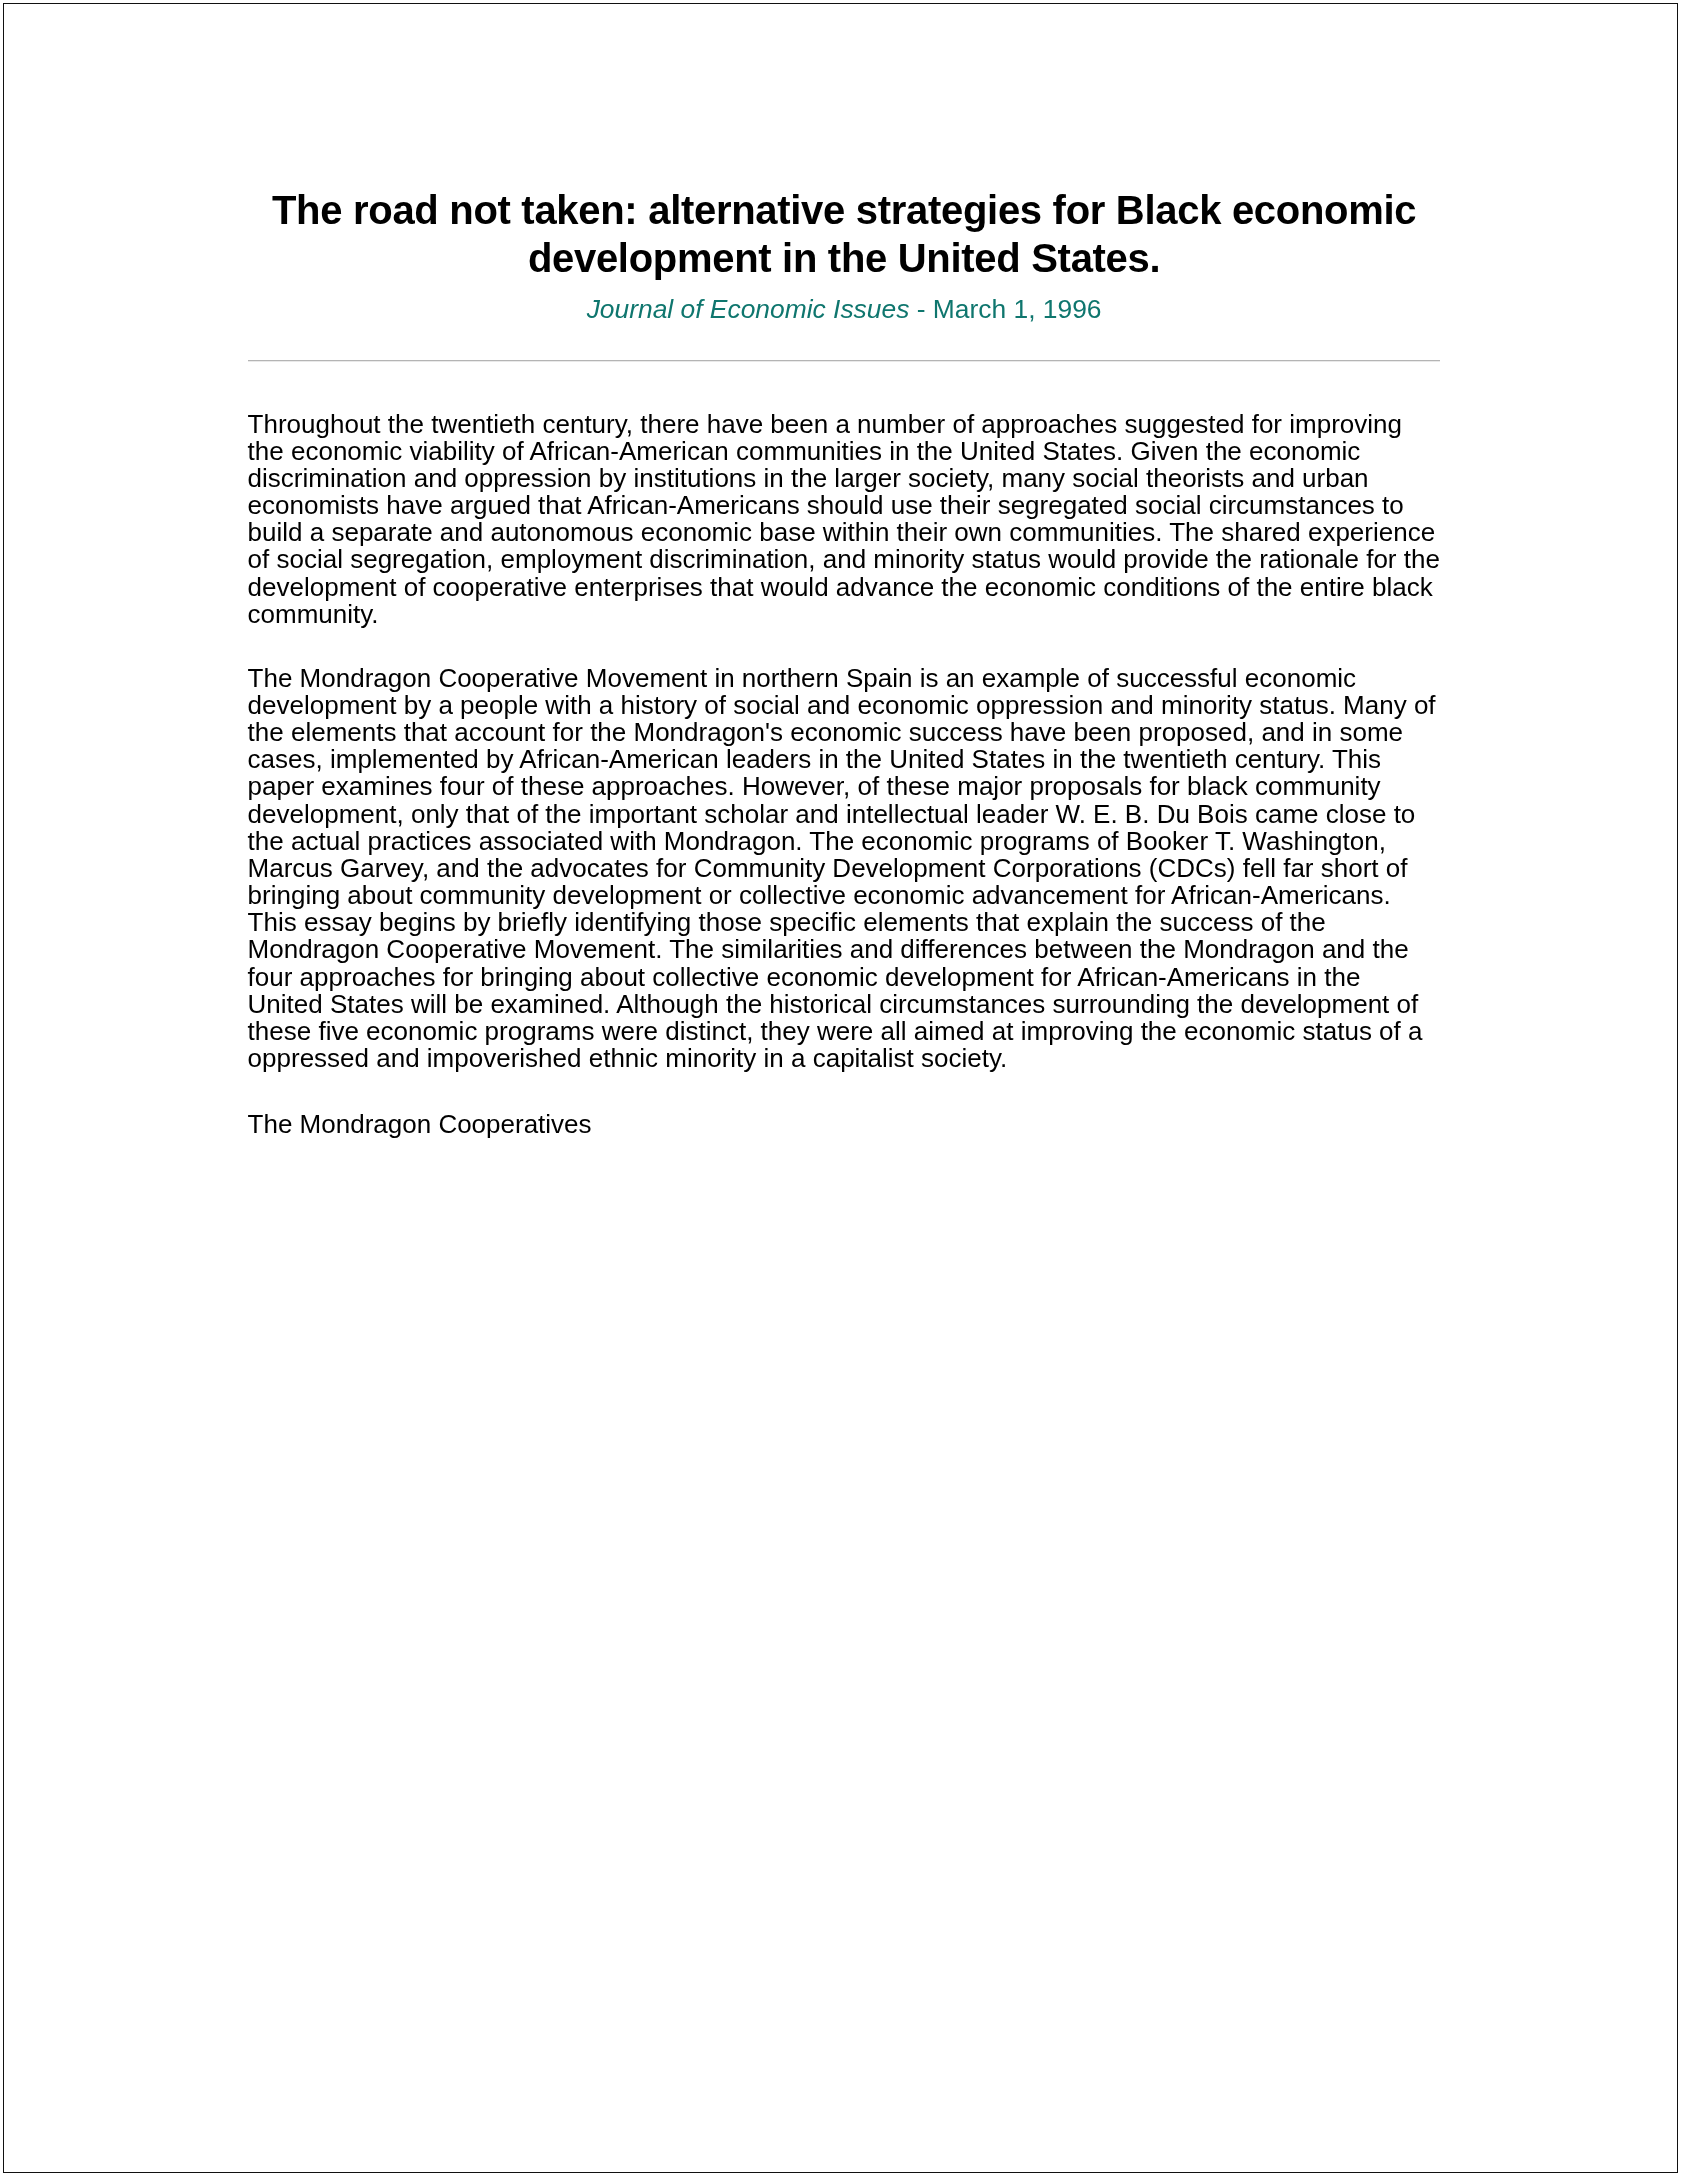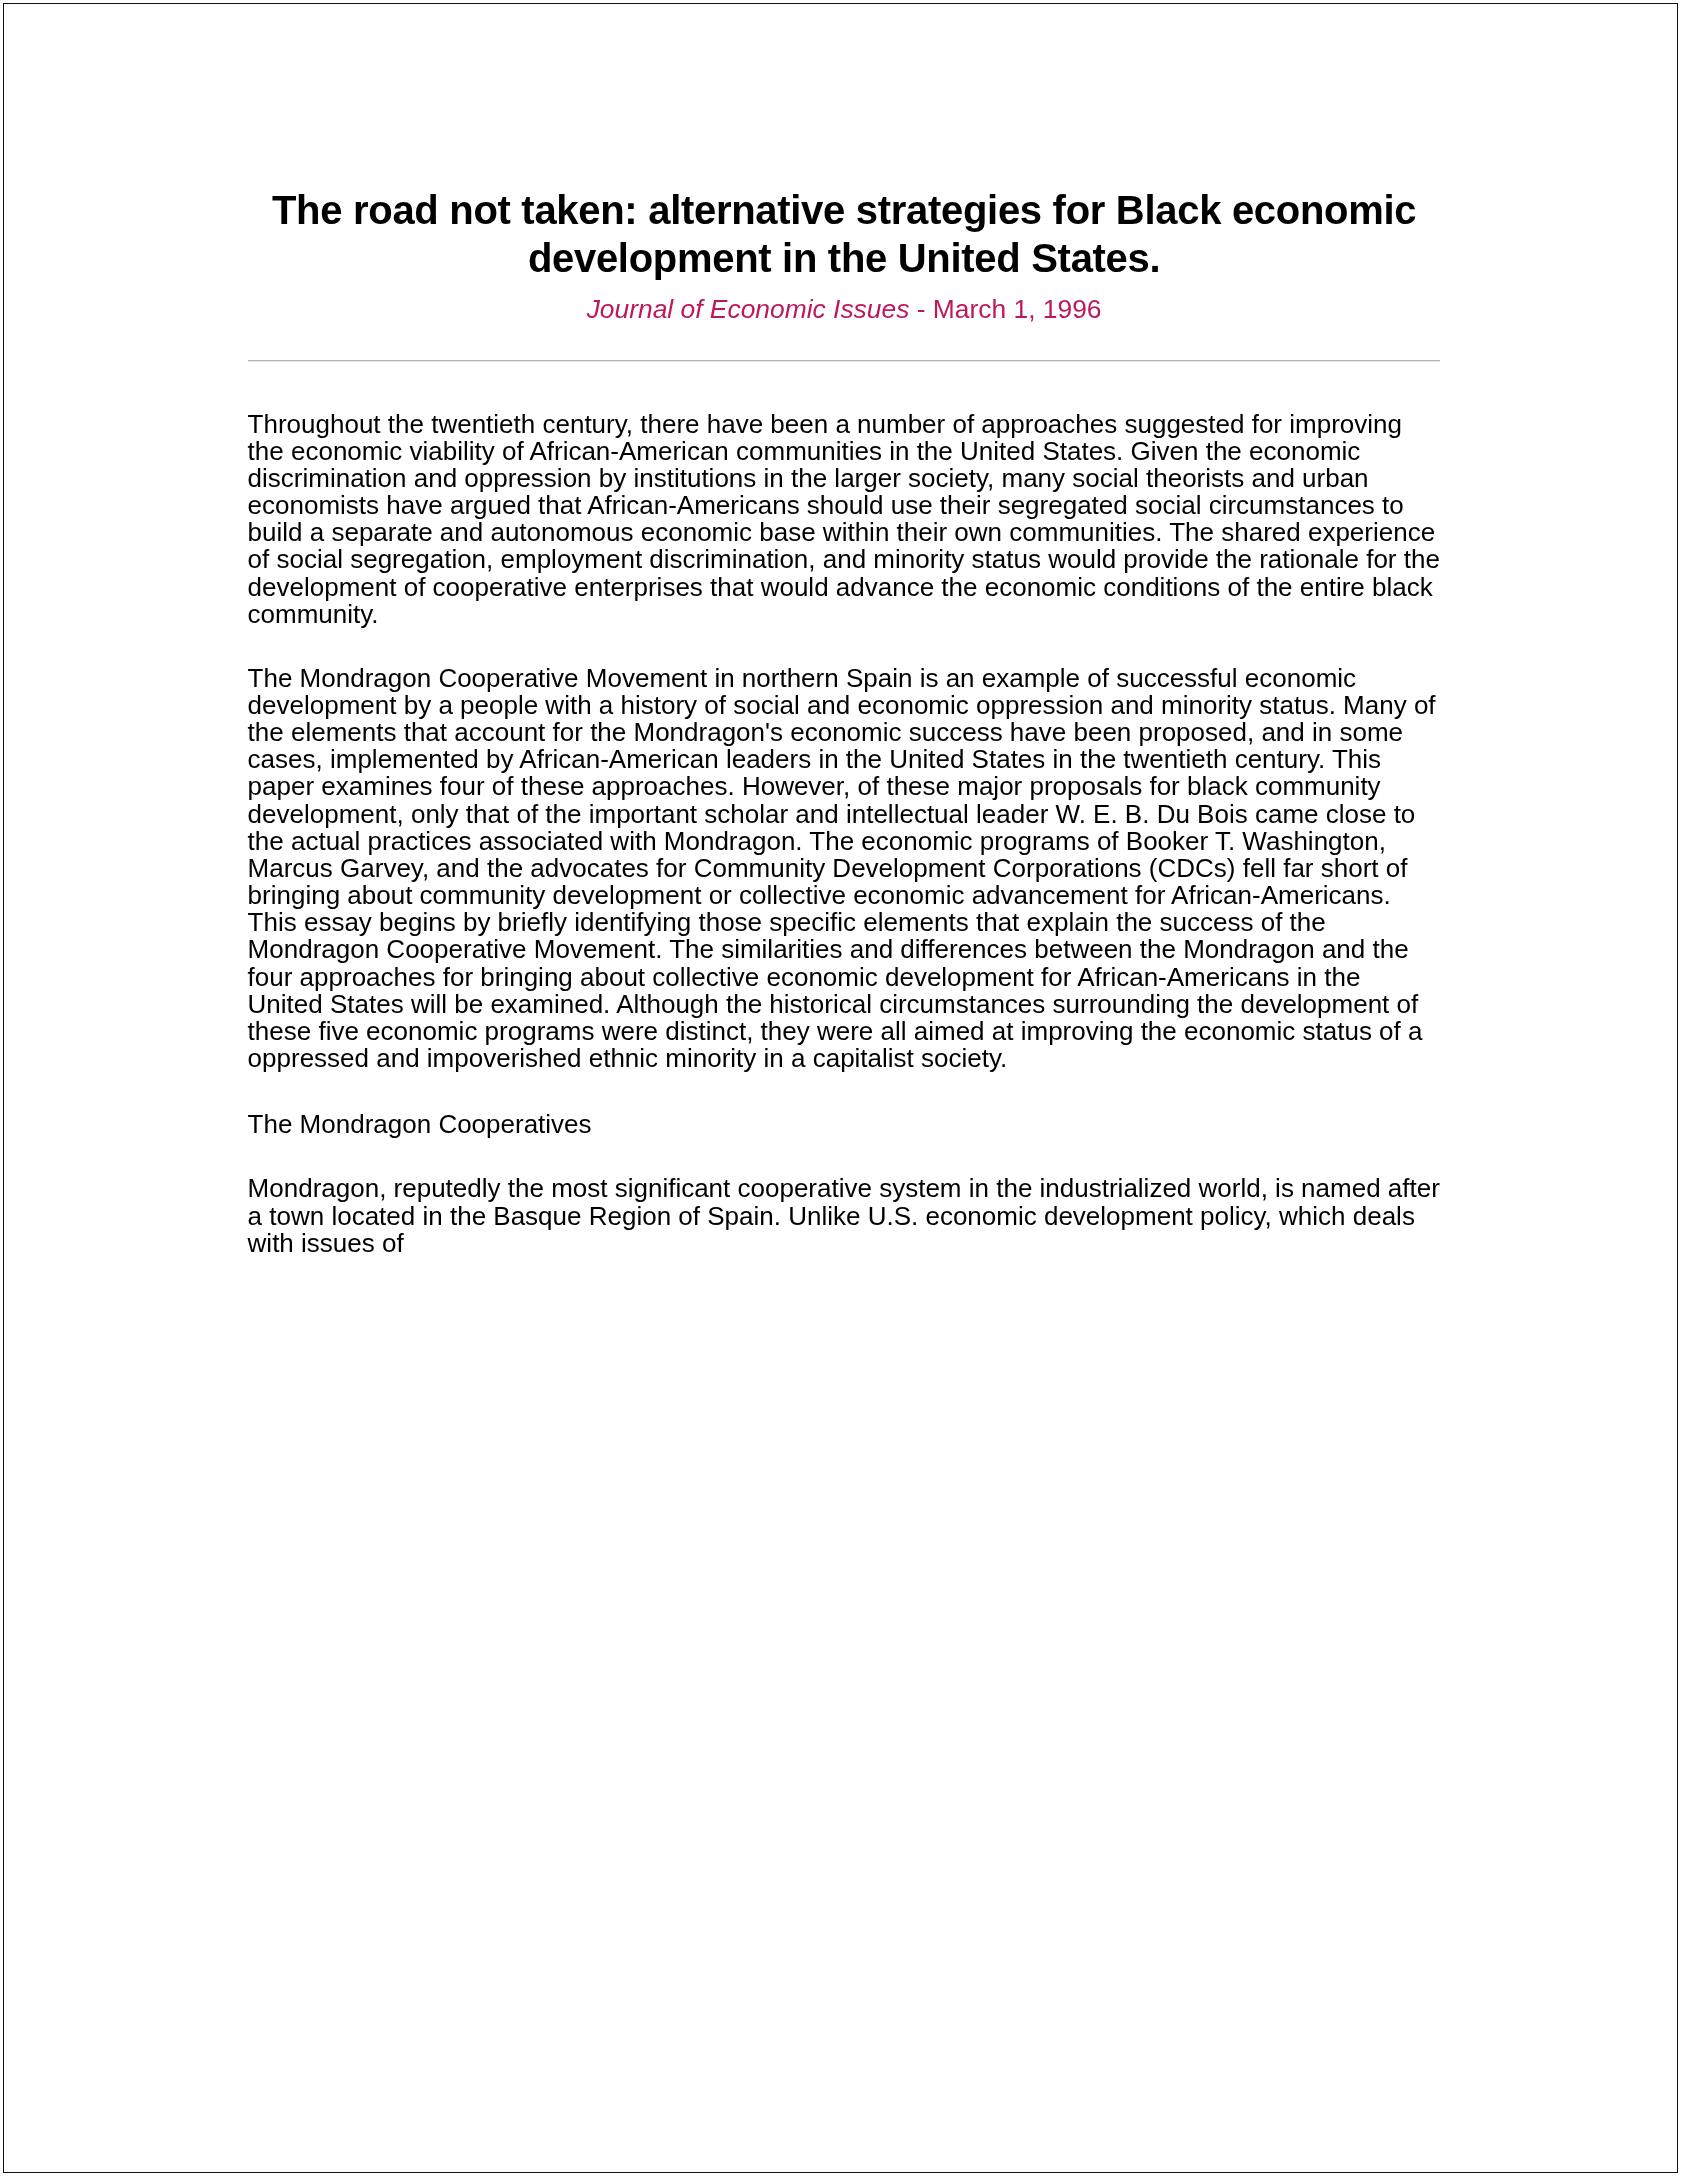--- a/index.html
+++ b/index.html
@@ -50,21 +50,21 @@
     margin: 0;
     color: #000000;
     max-width: 1193px;
   }
 
   .doc-meta-line {
     font-size: 26.4px;
     line-height: 1.36;
     margin: 0;
     padding-top: 8.5px;
-    color: #be185d;
+    color: #0f766e;
   }
 
   .journal-name {
     font-style: italic;
   }
 
   .doc-author {
     font-size: 26.4px;
     line-height: 1.36;
     margin: 0;
@@ -146,19 +146,18 @@
     </div>
 
     <div class="doc-body">
 
       <p class="body-para">Throughout the twentieth century, there have been a number of approaches suggested for improving the economic viability of African-American communities in the United States. Given the economic discrimination and oppression by institutions in the larger society, many social theorists and urban economists have argued that African-Americans should use their segregated social circumstances to build a separate and autonomous economic base within their own communities. The shared experience of social segregation, employment discrimination, and minority status would provide the rationale for the development of cooperative enterprises that would advance the economic conditions of the entire black community.</p>
 
       <p class="body-para">The Mondragon Cooperative Movement in northern Spain is an example of successful economic development by a people with a history of social and economic oppression and minority status. Many of the elements that account for the Mondragon's economic success have been proposed, and in some cases, implemented by African-American leaders in the United States in the twentieth century. This paper examines four of these approaches. However, of these major proposals for black community development, only that of the important scholar and intellectual leader W. E. B. Du Bois came close to the actual practices associated with Mondragon. The economic programs of Booker T. Washington, Marcus Garvey, and the advocates for Community Development Corporations (CDCs) fell far short of bringing about community development or collective economic advancement for African-Americans. This essay begins by briefly identifying those specific elements that explain the success of the Mondragon Cooperative Movement. The similarities and differences between the Mondragon and the four approaches for bringing about collective economic development for African-Americans in the United States will be examined. Although the historical circumstances surrounding the development of these five economic programs were distinct, they were all aimed at improving the economic status of a oppressed and impoverished ethnic minority in a capitalist society.</p>
 
       <p class="section-heading">The Mondragon Cooperatives</p>
 
-      <p class="body-para">Mondragon, reputedly the most significant cooperative system in the industrialized world, is named after a town located in the Basque Region of Spain. Unlike U.S. economic development policy, which deals with issues of</p>
 
     </div>
 
   </div>
 </div>
 
 
 </body></html>

